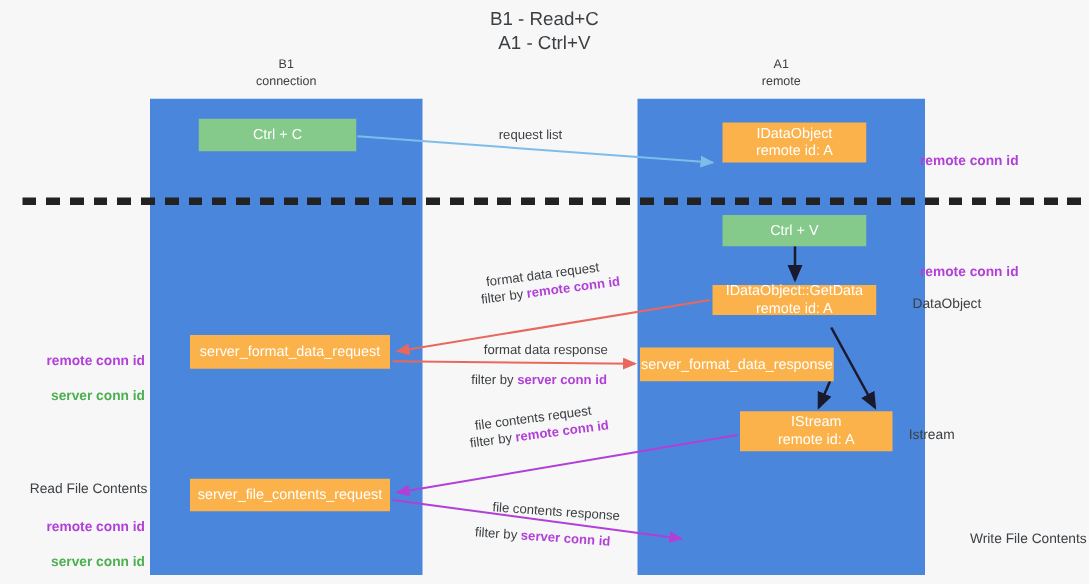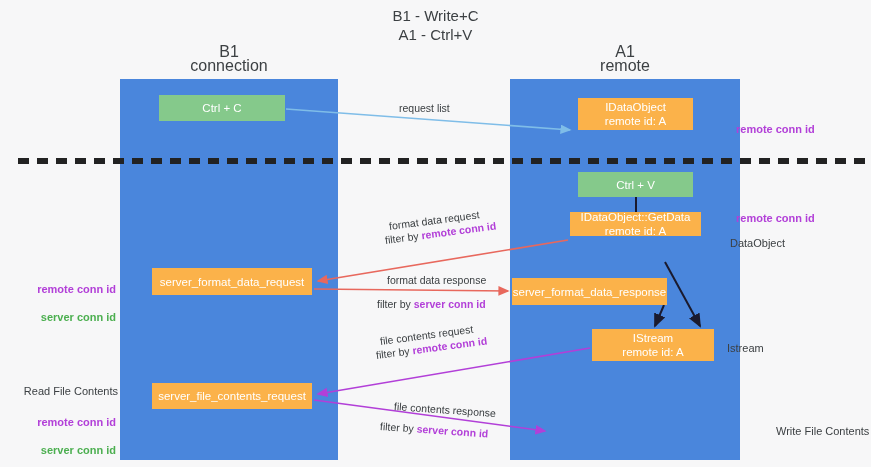--- a/index.html
+++ b/index.html
@@ -14,21 +14,21 @@
 
   
   .title{
     position:absolute;left:0;right:0;top:6px;
     text-align:center;font-size:15px;line-height:19px;color:#3c4043;
     white-space:pre-line;
   }
 
   
   .col-head{
-    position:absolute;text-align:center;font-size:16px;line-height:14px;
+    position:absolute;text-align:center;font-size:10px;line-height:14px;
     color:#3c4043;white-space:pre-line;
   }
   #head-b1{left:120px;top:45px;width:218px;}
   #head-a1{left:510px;top:45px;width:230px;}
 
   
   .lane{position:absolute;background:#4a86dc;}
   #lane-b1{left:120px;top:79px;width:218px;height:381px;}
   #lane-a1{left:510px;top:79px;width:230px;height:381px;}
 
@@ -44,21 +44,21 @@
     text-align:center;color:#ffffff;font-size:11.5px;line-height:14px;
     white-space:pre-line;box-sizing:border-box;padding:2px 4px;
   }
   .green{background:#85c98b;}
   .orange{background:#fbb košice;}
   .orange{background:#fbb24a;}
 
   #n-ctrlc{left:159px;top:95px;width:126px;height:26px;}
   #n-dataobj{left:578px;top:98px;width:115px;height:32px;}
   #n-ctrlv{left:578px;top:172px;width:115px;height:25px;}
-  #n-getdata{left:570px;top:212px;width:131px;height:24px;}
+  #n-getdata{left:570px;top:228px;width:131px;height:24px;}
   #n-sfdreq{left:152px;top:268px;width:160px;height:27px;}
   #n-sfdresp{left:512px;top:278px;width:155px;height:27px;}
   #n-istream{left:592px;top:329px;width:122px;height:32px;}
   #n-sfcreq{left:152px;top:383px;width:160px;height:26px;}
   #n-sfcresp{left:548px;top:417px;width:157px;height:27px;}
 
   
   .side{position:absolute;font-size:11px;line-height:14px;white-space:pre-line;}
   .mag{color:#b23fd8;font-weight:bold;}
   .grn{color:#4caf50;font-weight:bold;}
@@ -93,21 +93,21 @@
   #el-fcresp{left:394px;top:399px;transform:rotate(4deg);}
   #el-fcresp2{left:380px;top:419px;transform:rotate(4deg);}
 
   svg#wires{position:absolute;left:0;top:0;width:871px;height:467px;pointer-events:none;}
 </style>
 </head>
 <body>
 
 <div id="stage">
 
-  <div class="title">B1 - Write+C
+  <div class="title">B1 - Read+C
 A1 - Ctrl+V</div>
 
   <div class="col-head" id="head-b1">B1
 connection</div>
   <div class="col-head" id="head-a1">A1
 remote</div>
 
   <div class="lane" id="lane-b1"></div>
   <div class="lane" id="lane-a1"></div>
 

